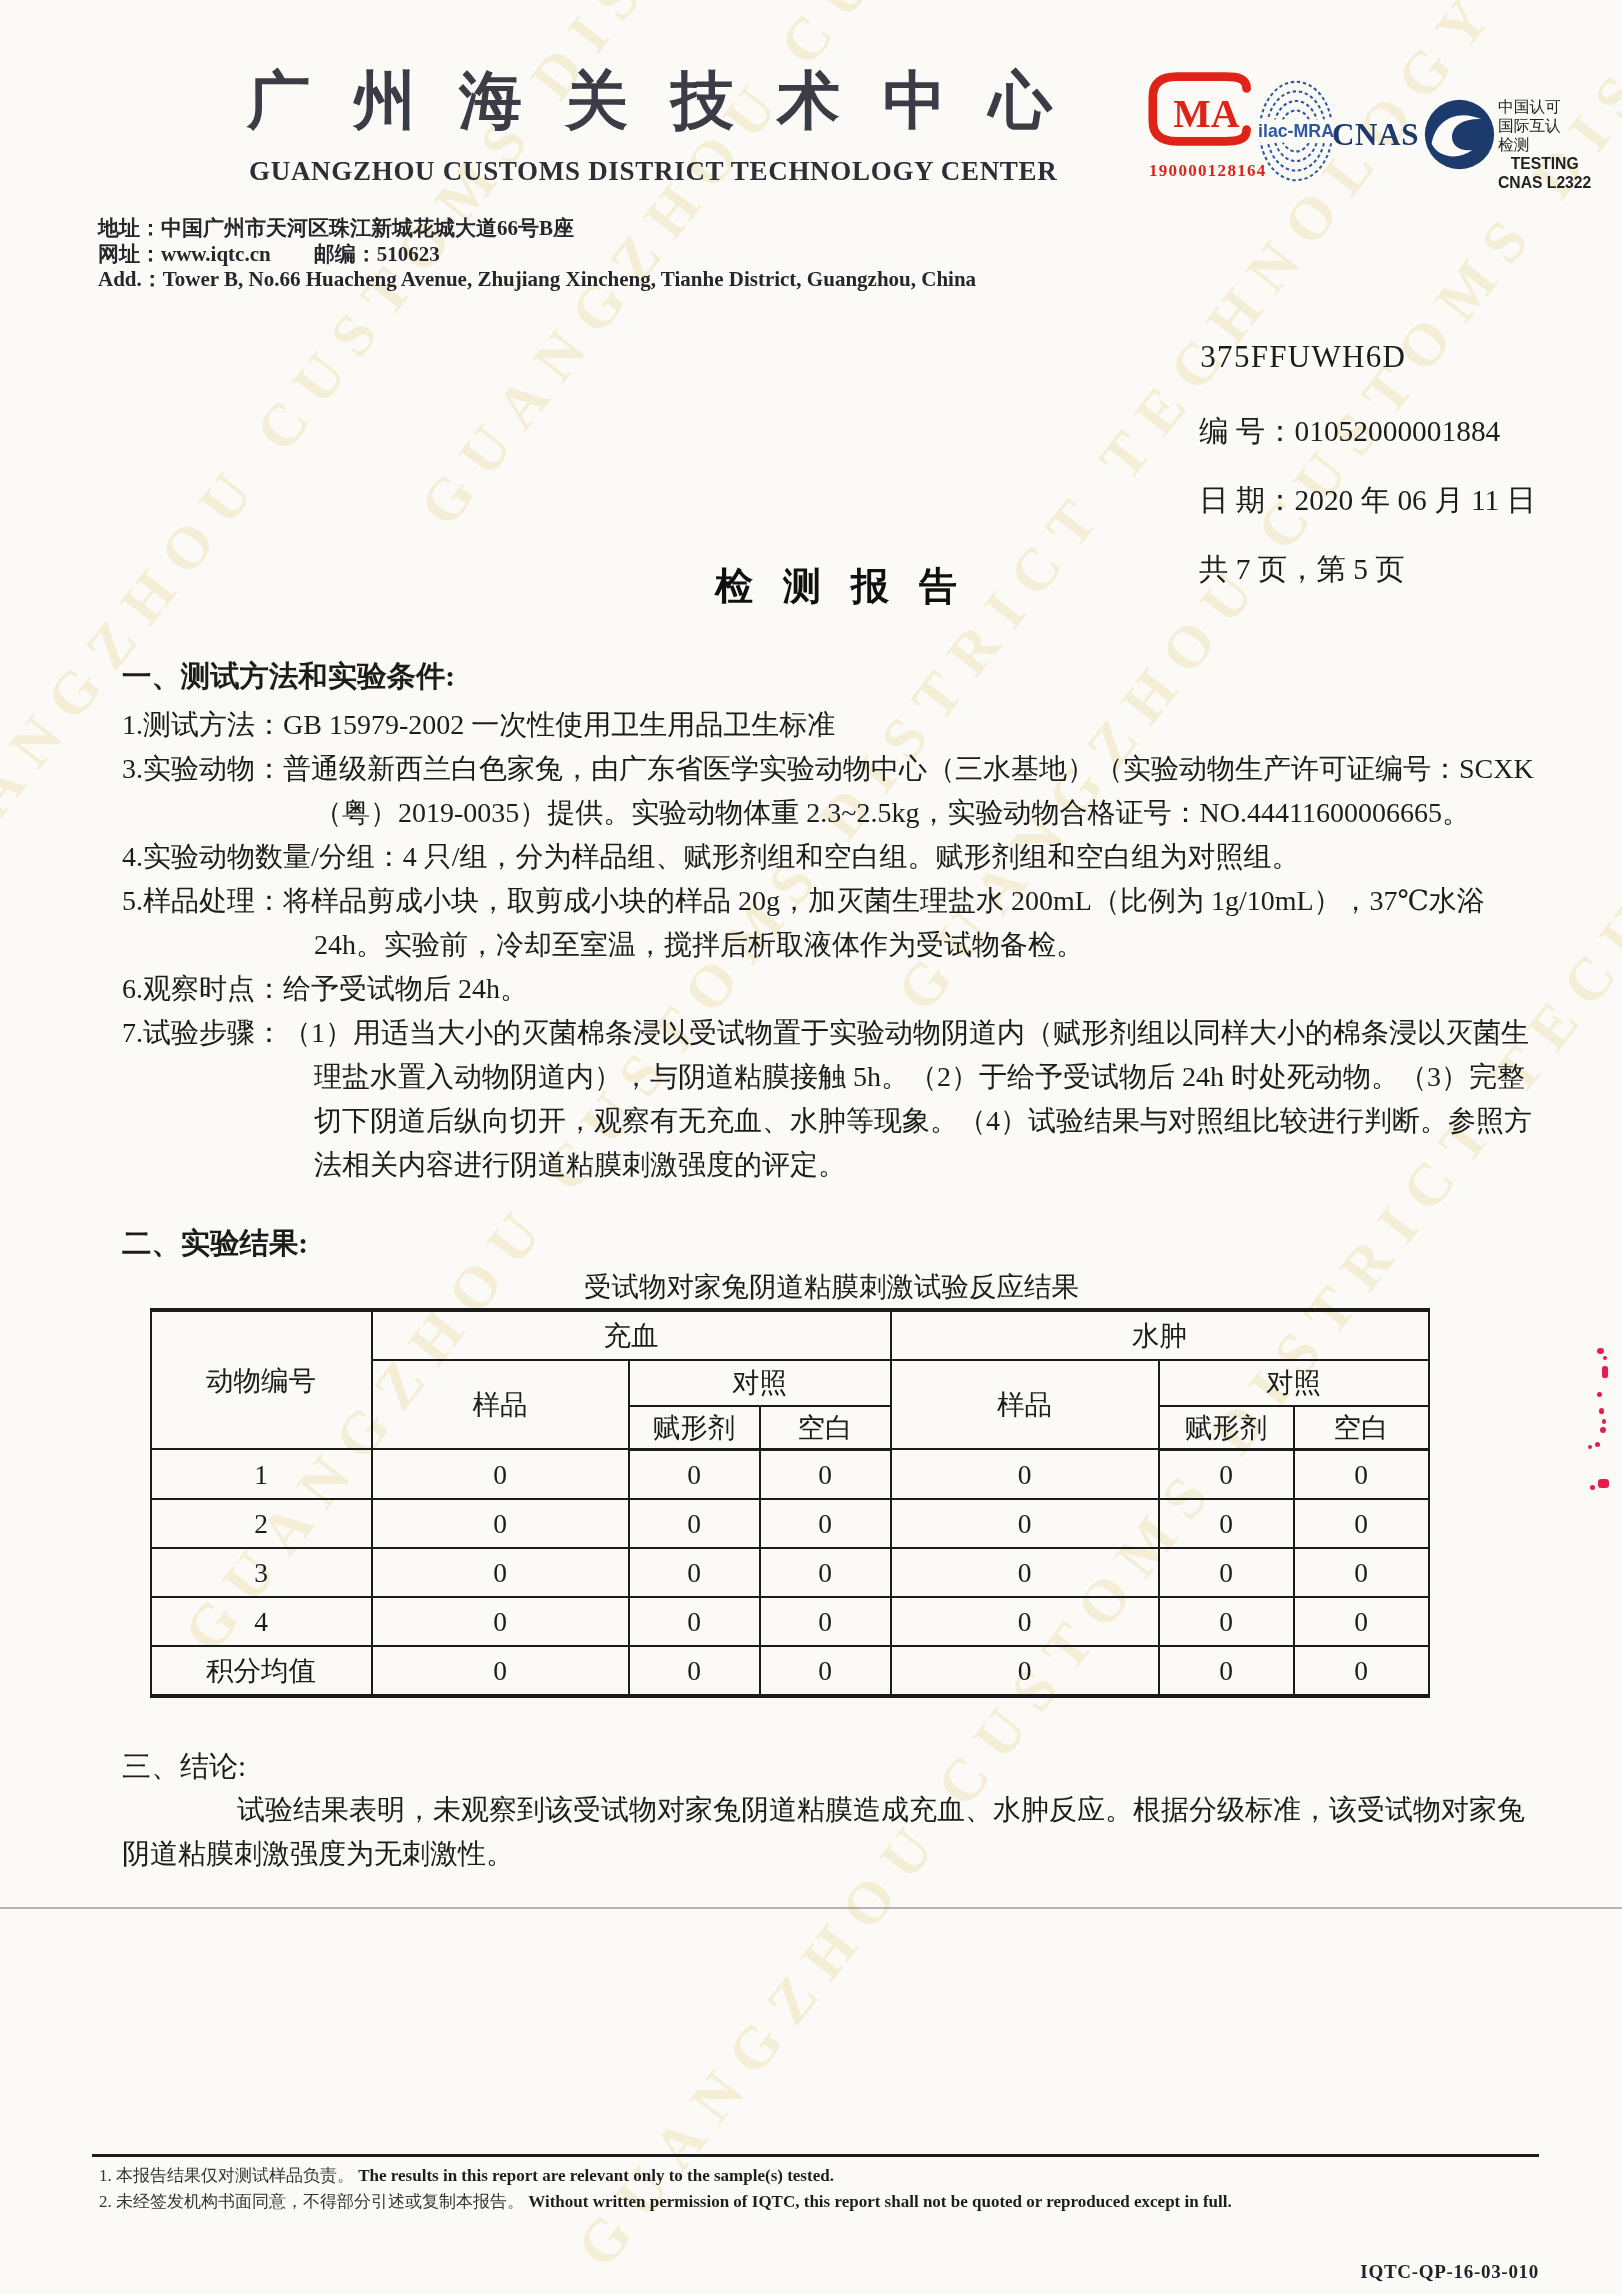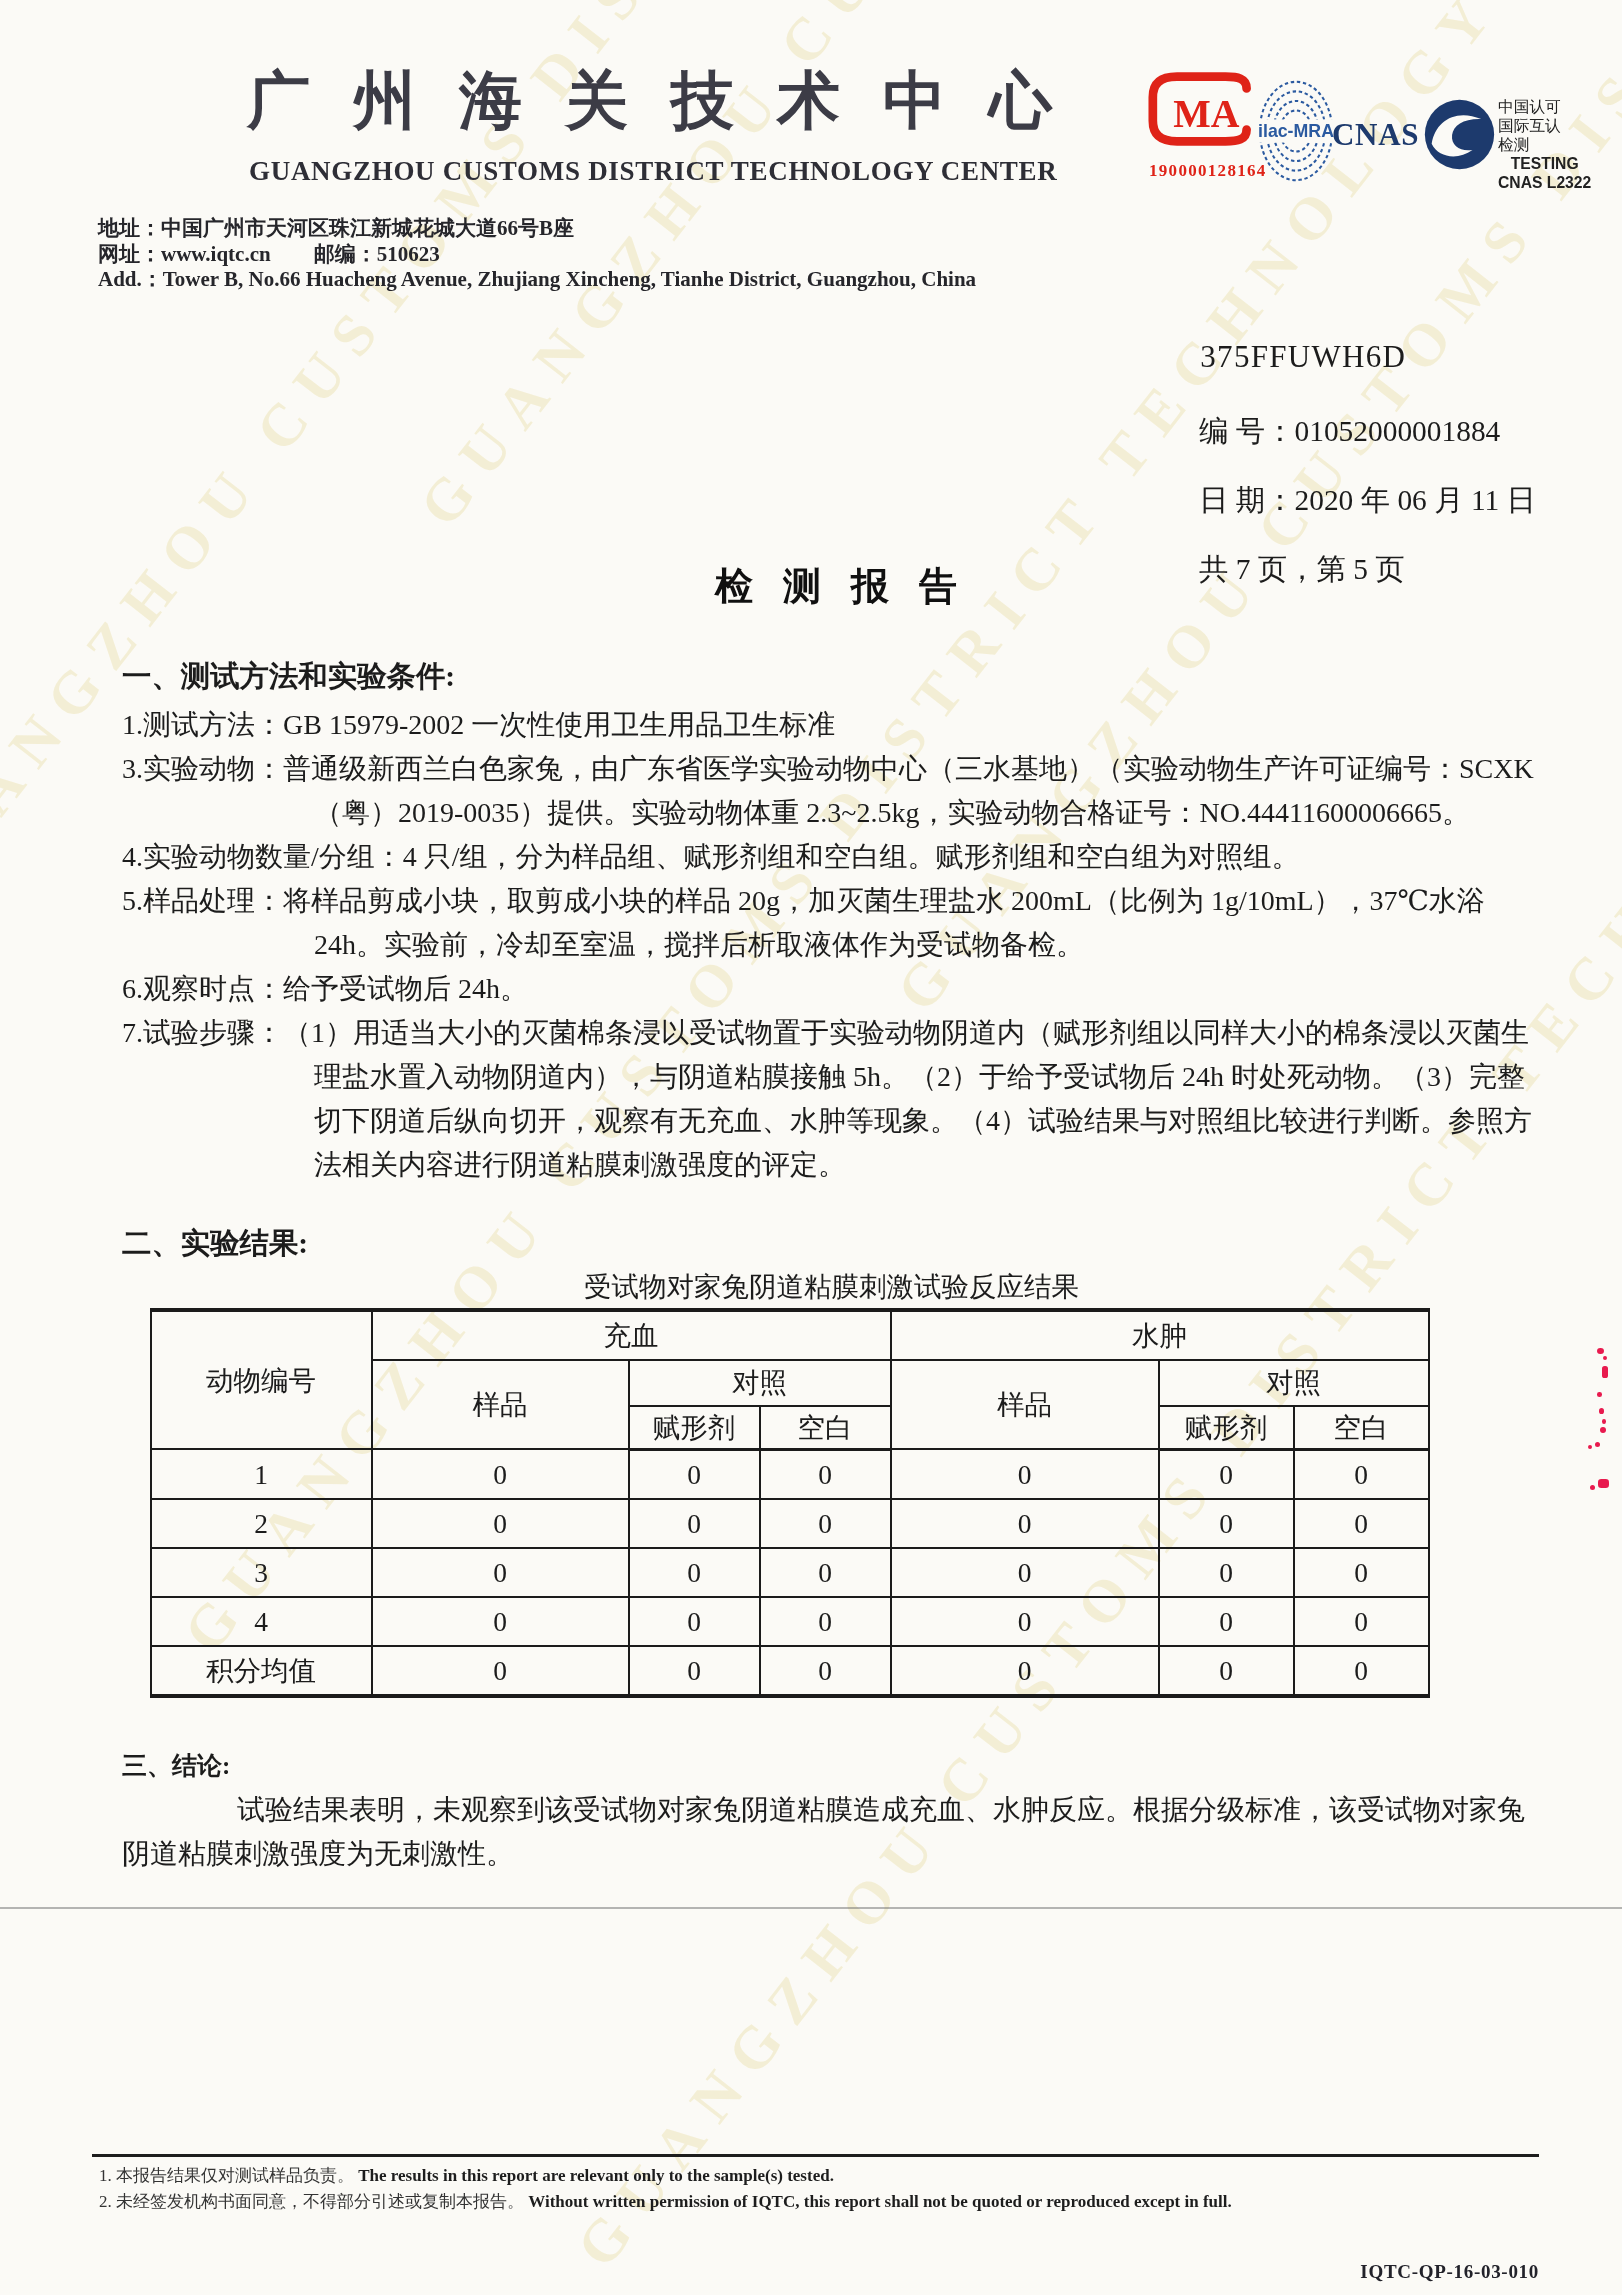--- a/index.html
+++ b/index.html
@@ -48,21 +48,21 @@
   .h2{font-weight:bold;font-size:29.4px;margin-top:34px;}
   .tbl-title{text-align:center;font-size:27.5px;line-height:35px;margin-top:3.9px;}
   table.results{border-collapse:collapse;margin-left:27.5px;margin-top:3.9px;
                 border-top:4.6px solid #1b1b1b;border-bottom:4.6px solid #1b1b1b;}
   table.results td{border:2px solid #1b1b1b;text-align:center;vertical-align:middle;
                    font-size:27.5px;line-height:31px;padding:0;}
   table.results tr.r1 td{height:47px;border-bottom:2.6px solid #1b1b1b;}
   table.results tr.r2 td{height:44px;}
   table.results tr.r3 td{height:41px;border-bottom:3.9px solid #1b1b1b;}
   table.results tr.dr td{height:47px;border-top:2.6px solid #1b1b1b;border-bottom:2.6px solid #1b1b1b;}
-  .h3{font-weight:bold;font-size:25px;margin-top:46px;}
+  .h3{font-weight:normal;font-size:29px;margin-top:46px;}
   .concl{text-indent:115px;line-height:44px;}
   
   .scan-line{position:absolute;left:0;top:1907px;width:1623px;height:2px;
              background:rgba(110,110,110,.5);}
   .red-mark{position:absolute;background:#e81a4e;border-radius:50%;}
   
   .foot-rule{position:absolute;left:92px;top:2154px;width:1447px;height:3.3px;background:#1d1d1d;}
   .footnotes{position:absolute;left:99px;top:2163px;font-size:17px;line-height:26px;color:#333;}
   .footnotes .en{font-weight:bold;color:#1d1d1d;}
   .doc-code{position:absolute;right:84px;top:2261px;font-size:19px;font-weight:bold;

